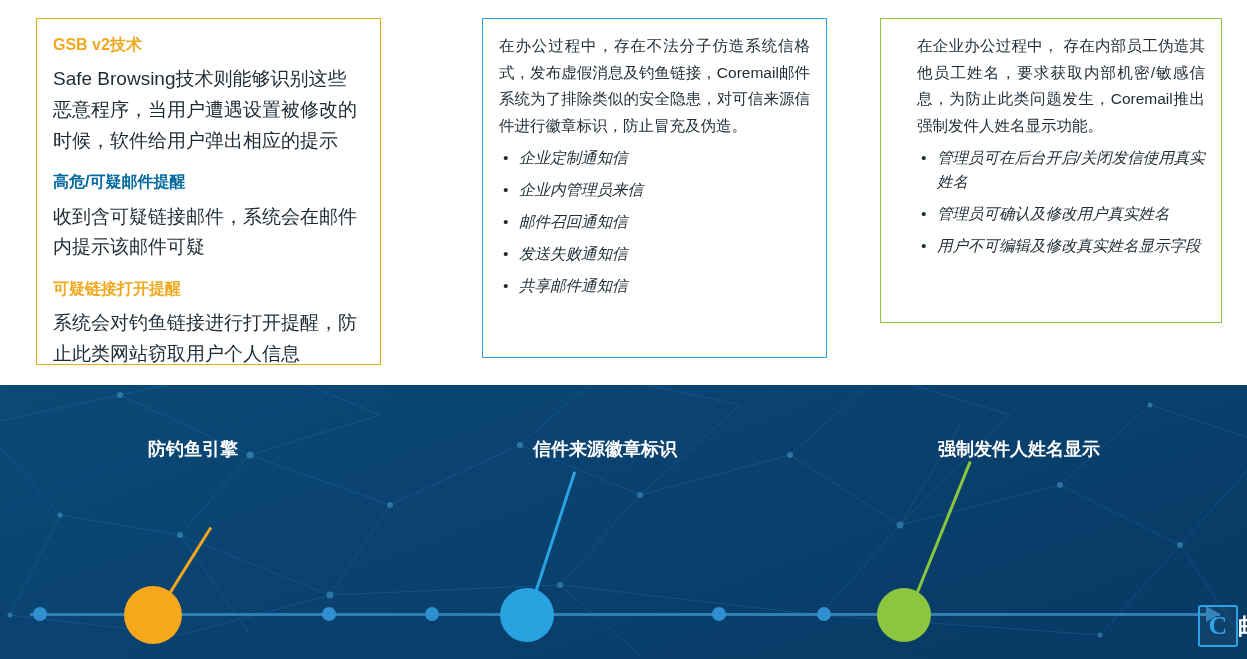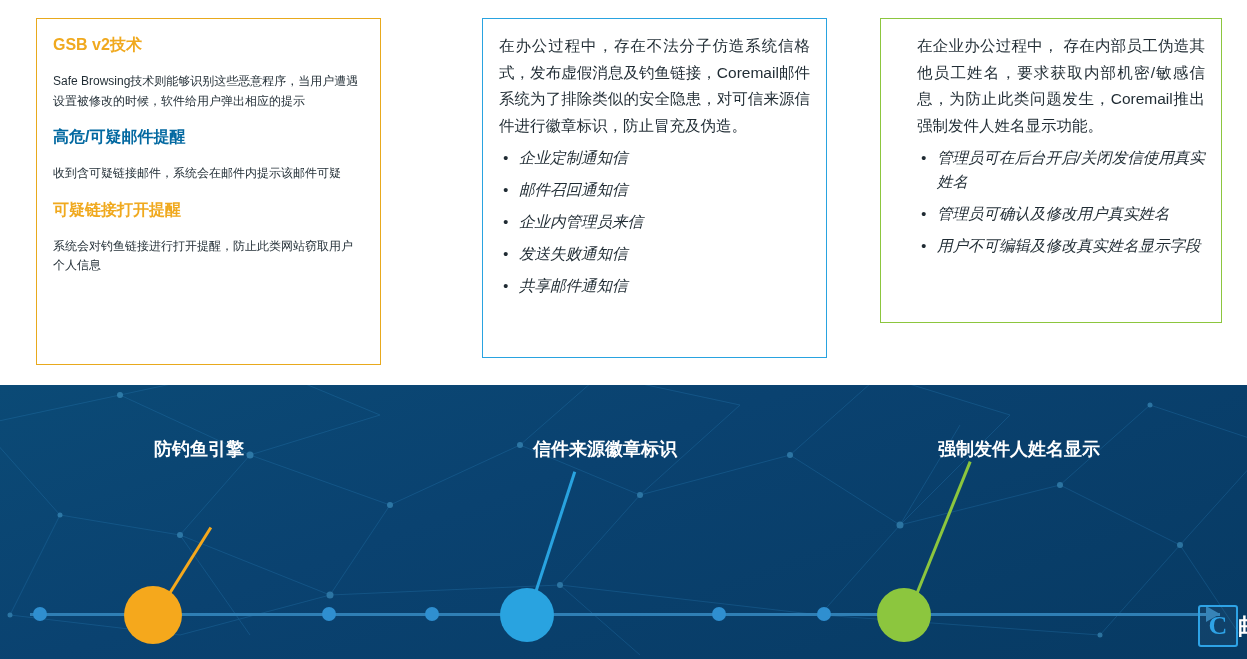--- a/index.html
+++ b/index.html
@@ -59,24 +59,24 @@
 
   .card-heading {
     font-weight: bold;
     font-size: 16px;
     margin: 0 0 6px 0;
     line-height: 1.45;
   }
   #card-1 .card-heading { color: #f0a91e; }
 
   .card-para {
-    font-size: 12px;
+    font-size: 19px;
     line-height: 1.62;
     color: #2b2b2b;
-    margin: 16px 0 14px 0;
+    margin: 8px 0 14px 0;
   }
   #card-1 .card-para { color: #1f2b33; }
   .card-para:last-child { margin-bottom: 0; }
 
   .just-para {
     font-size: 15.5px;
     line-height: 1.72;
     color: #1f2b33;
     margin: 0 0 6px 0;
     text-align: justify;
@@ -227,22 +227,22 @@
     <div class="card-heading" style="color:#0369a1">高危/可疑邮件提醒</div>
     <p class="card-para">收到含可疑链接邮件，系统会在邮件内提示该邮件可疑</p>
     <div class="card-heading" style="color:#f0a91e">可疑链接打开提醒</div>
     <p class="card-para">系统会对钓鱼链接进行打开提醒，防止此类网站窃取用户个人信息</p>
   </div>
 
   <div class="card" id="card-2">
     <p class="just-para">在办公过程中，存在不法分子仿造系统信格式，发布虚假消息及钓鱼链接，Coremail邮件系统为了排除类似的安全隐患，对可信来源信件进行徽章标识，防止冒充及伪造。</p>
     <ul class="bullets">
       <li>企业定制通知信</li>
+      <li>企业内管理员来信</li>
       <li>邮件召回通知信</li>
-      <li>企业内管理员来信</li>
       <li>发送失败通知信</li>
       <li>共享邮件通知信</li>
     </ul>
   </div>
 
   <div class="card" id="card-3">
     <p class="just-para">在企业办公过程中， 存在内部员工伪造其他员工姓名，要求获取内部机密/敏感信息，为防止此类问题发生，Coremail推出强制发件人姓名显示功能。</p>
     <ul class="bullets">
       <li>管理员可在后台开启/关闭发信使用真实姓名</li>
       <li>管理员可确认及修改用户真实姓名</li>
@@ -254,21 +254,21 @@
   <div id="timeline-arrow"></div>
 
   <div class="small-dot" style="left:33px;"></div>
   <div class="small-dot" style="left:322px;"></div>
   <div class="small-dot" style="left:425px;"></div>
   <div class="small-dot" style="left:712px;"></div>
   <div class="small-dot" style="left:817px;"></div>
 
   <div class="leader" style="left:155px; top:614px; width:103px; background:#f5a81c; transform:rotate(-58deg);"></div>
   <div class="big-dot" style="left:124px; top:586px; width:58px; height:58px; background:#f5a81c;"></div>
-  <div class="node-label" style="left:154px; top:437px;font-family:Liberation Serif, serif;">防钓鱼引擎</div>
+  <div class="node-label" style="left:148px; top:437px;font-family:Liberation Serif, serif;">防钓鱼引擎</div>
 
   <div class="leader" style="left:527px; top:614px; width:150px; background:#29a3e0; transform:rotate(-72deg);"></div>
   <div class="big-dot" style="left:500px; top:588px; width:54px; height:54px; background:#29a3e0;"></div>
   <div class="node-label" style="left:533px; top:437px;">信件来源徽章标识</div>
 
   <div class="leader" style="left:907px; top:614px; width:165px; background:#8cc63e; transform:rotate(-68deg);"></div>
   <div class="big-dot" style="left:877px; top:588px; width:54px; height:54px; background:#8cc63e;"></div>
   <div class="node-label" style="left:938px; top:437px;text-align:center;">强制发件人姓名显示</div>
 
   <div id="logo">C</div>

